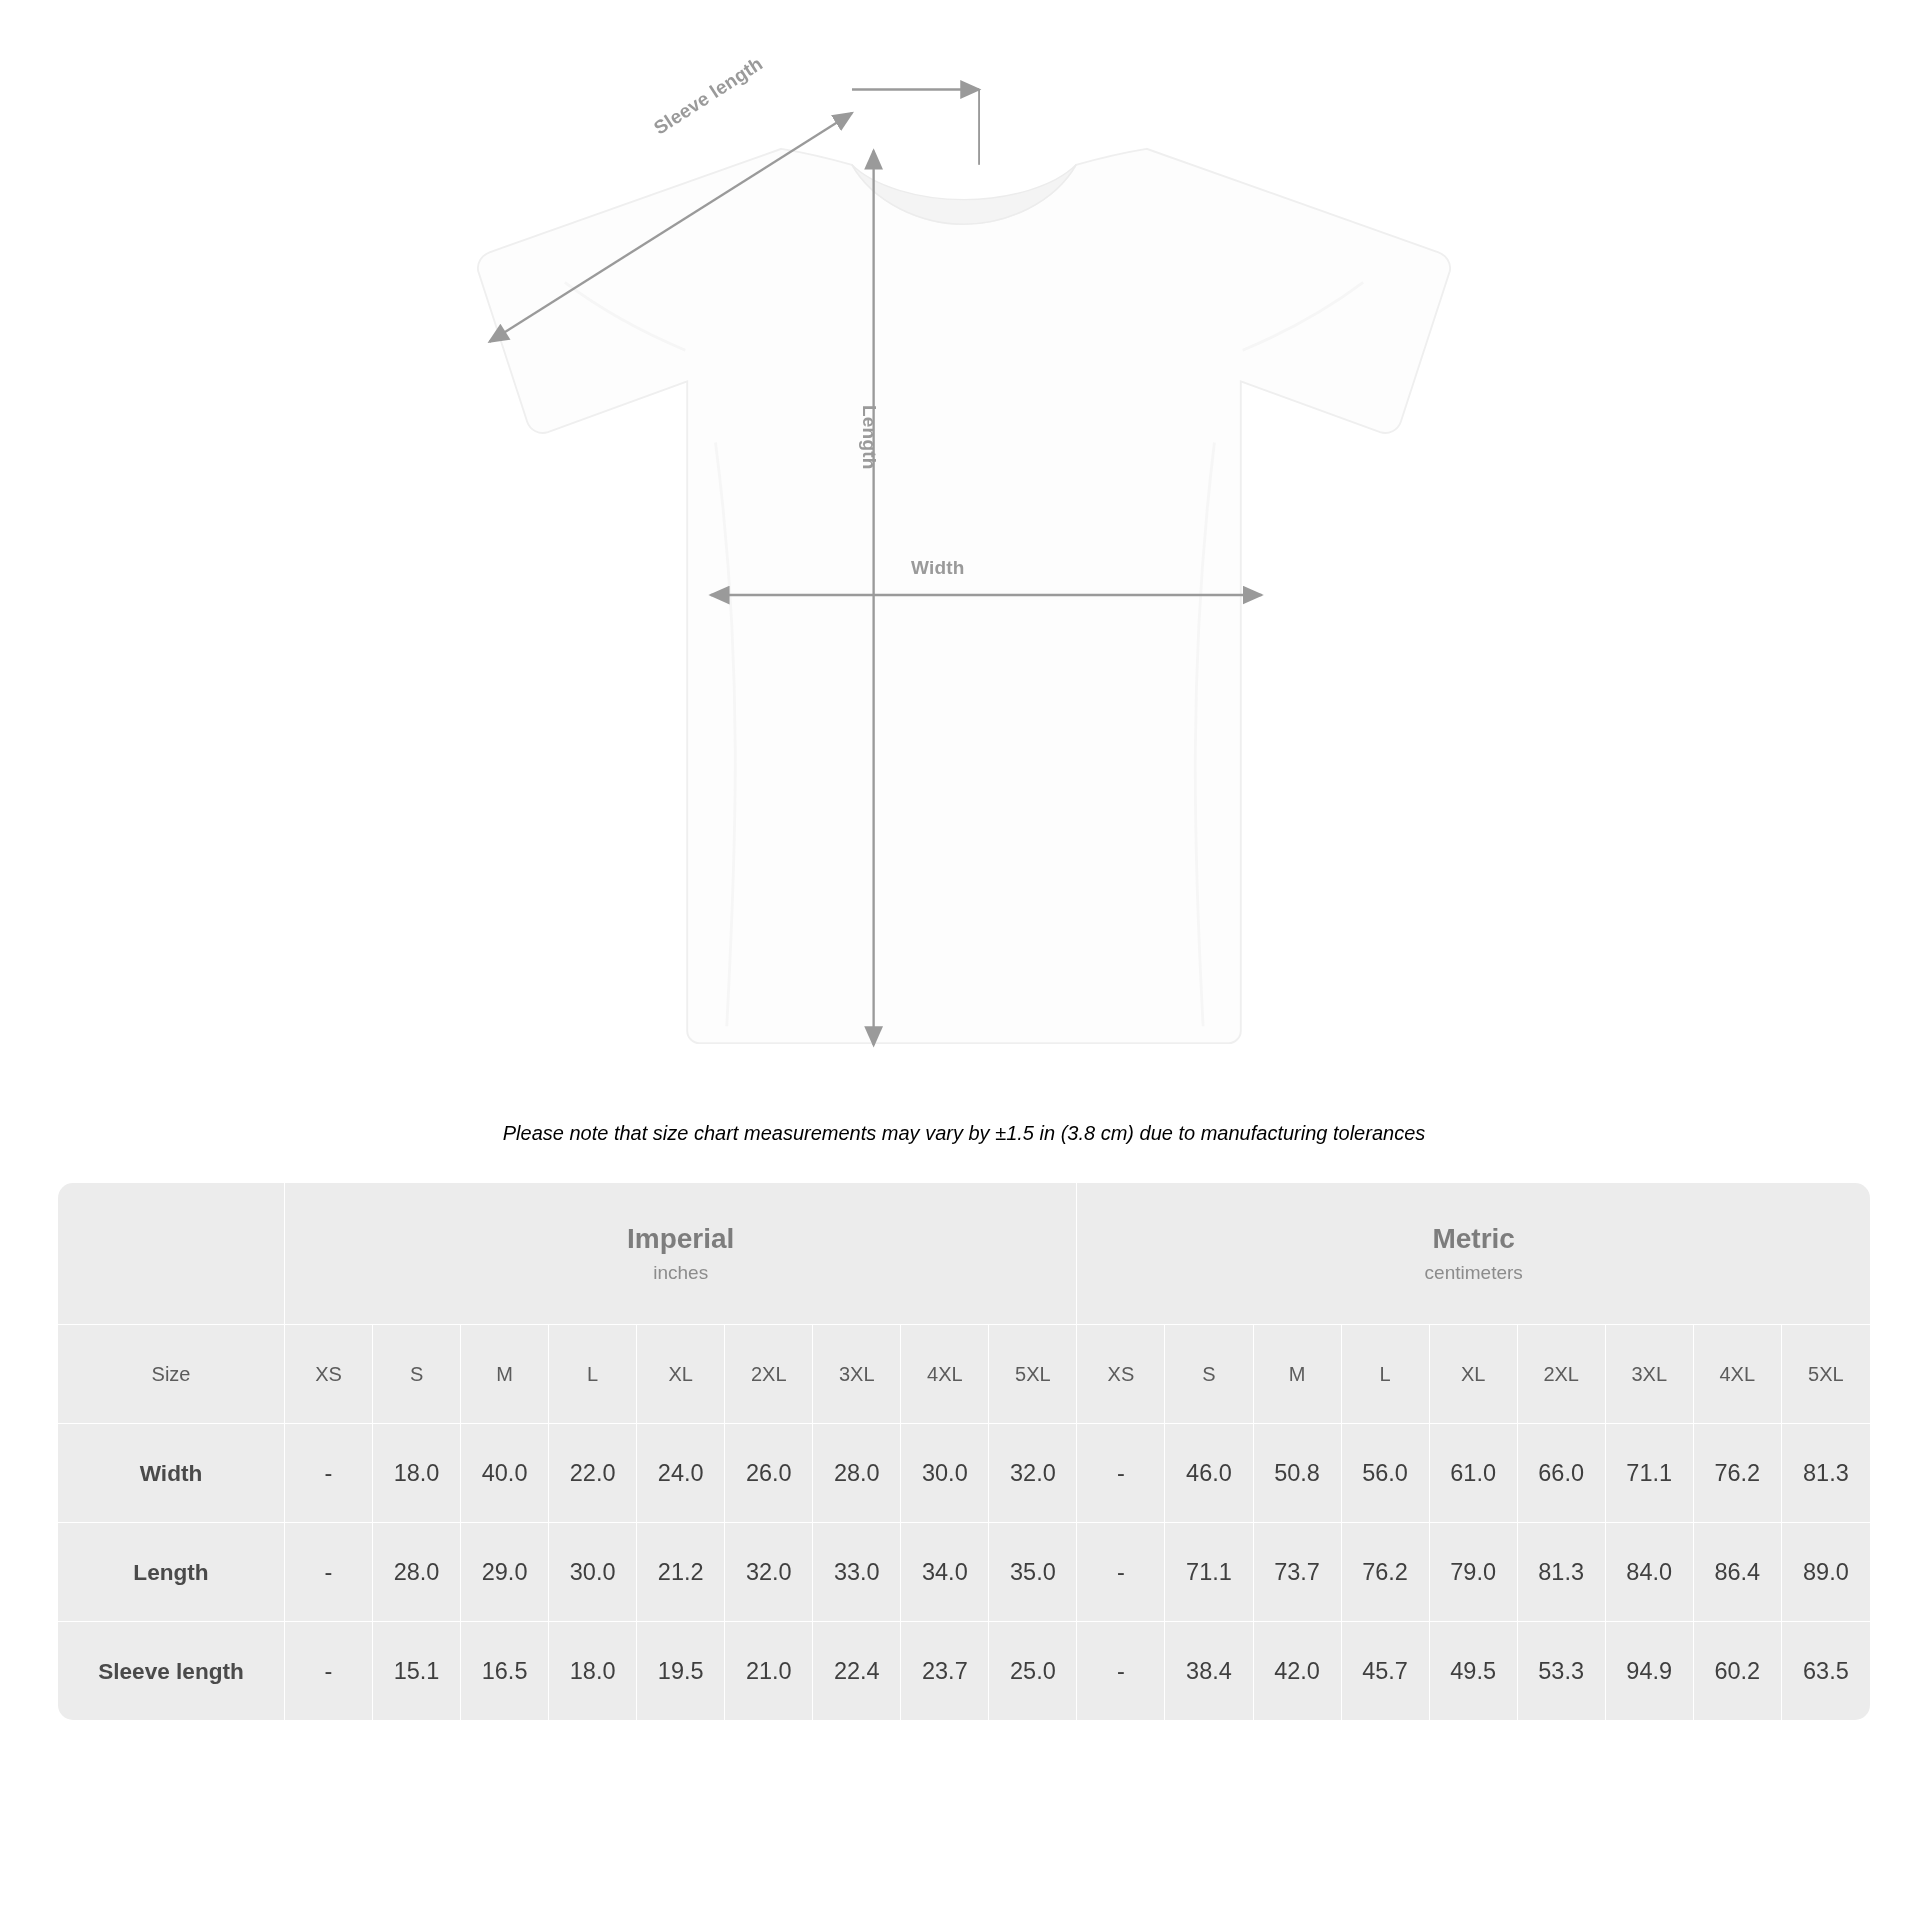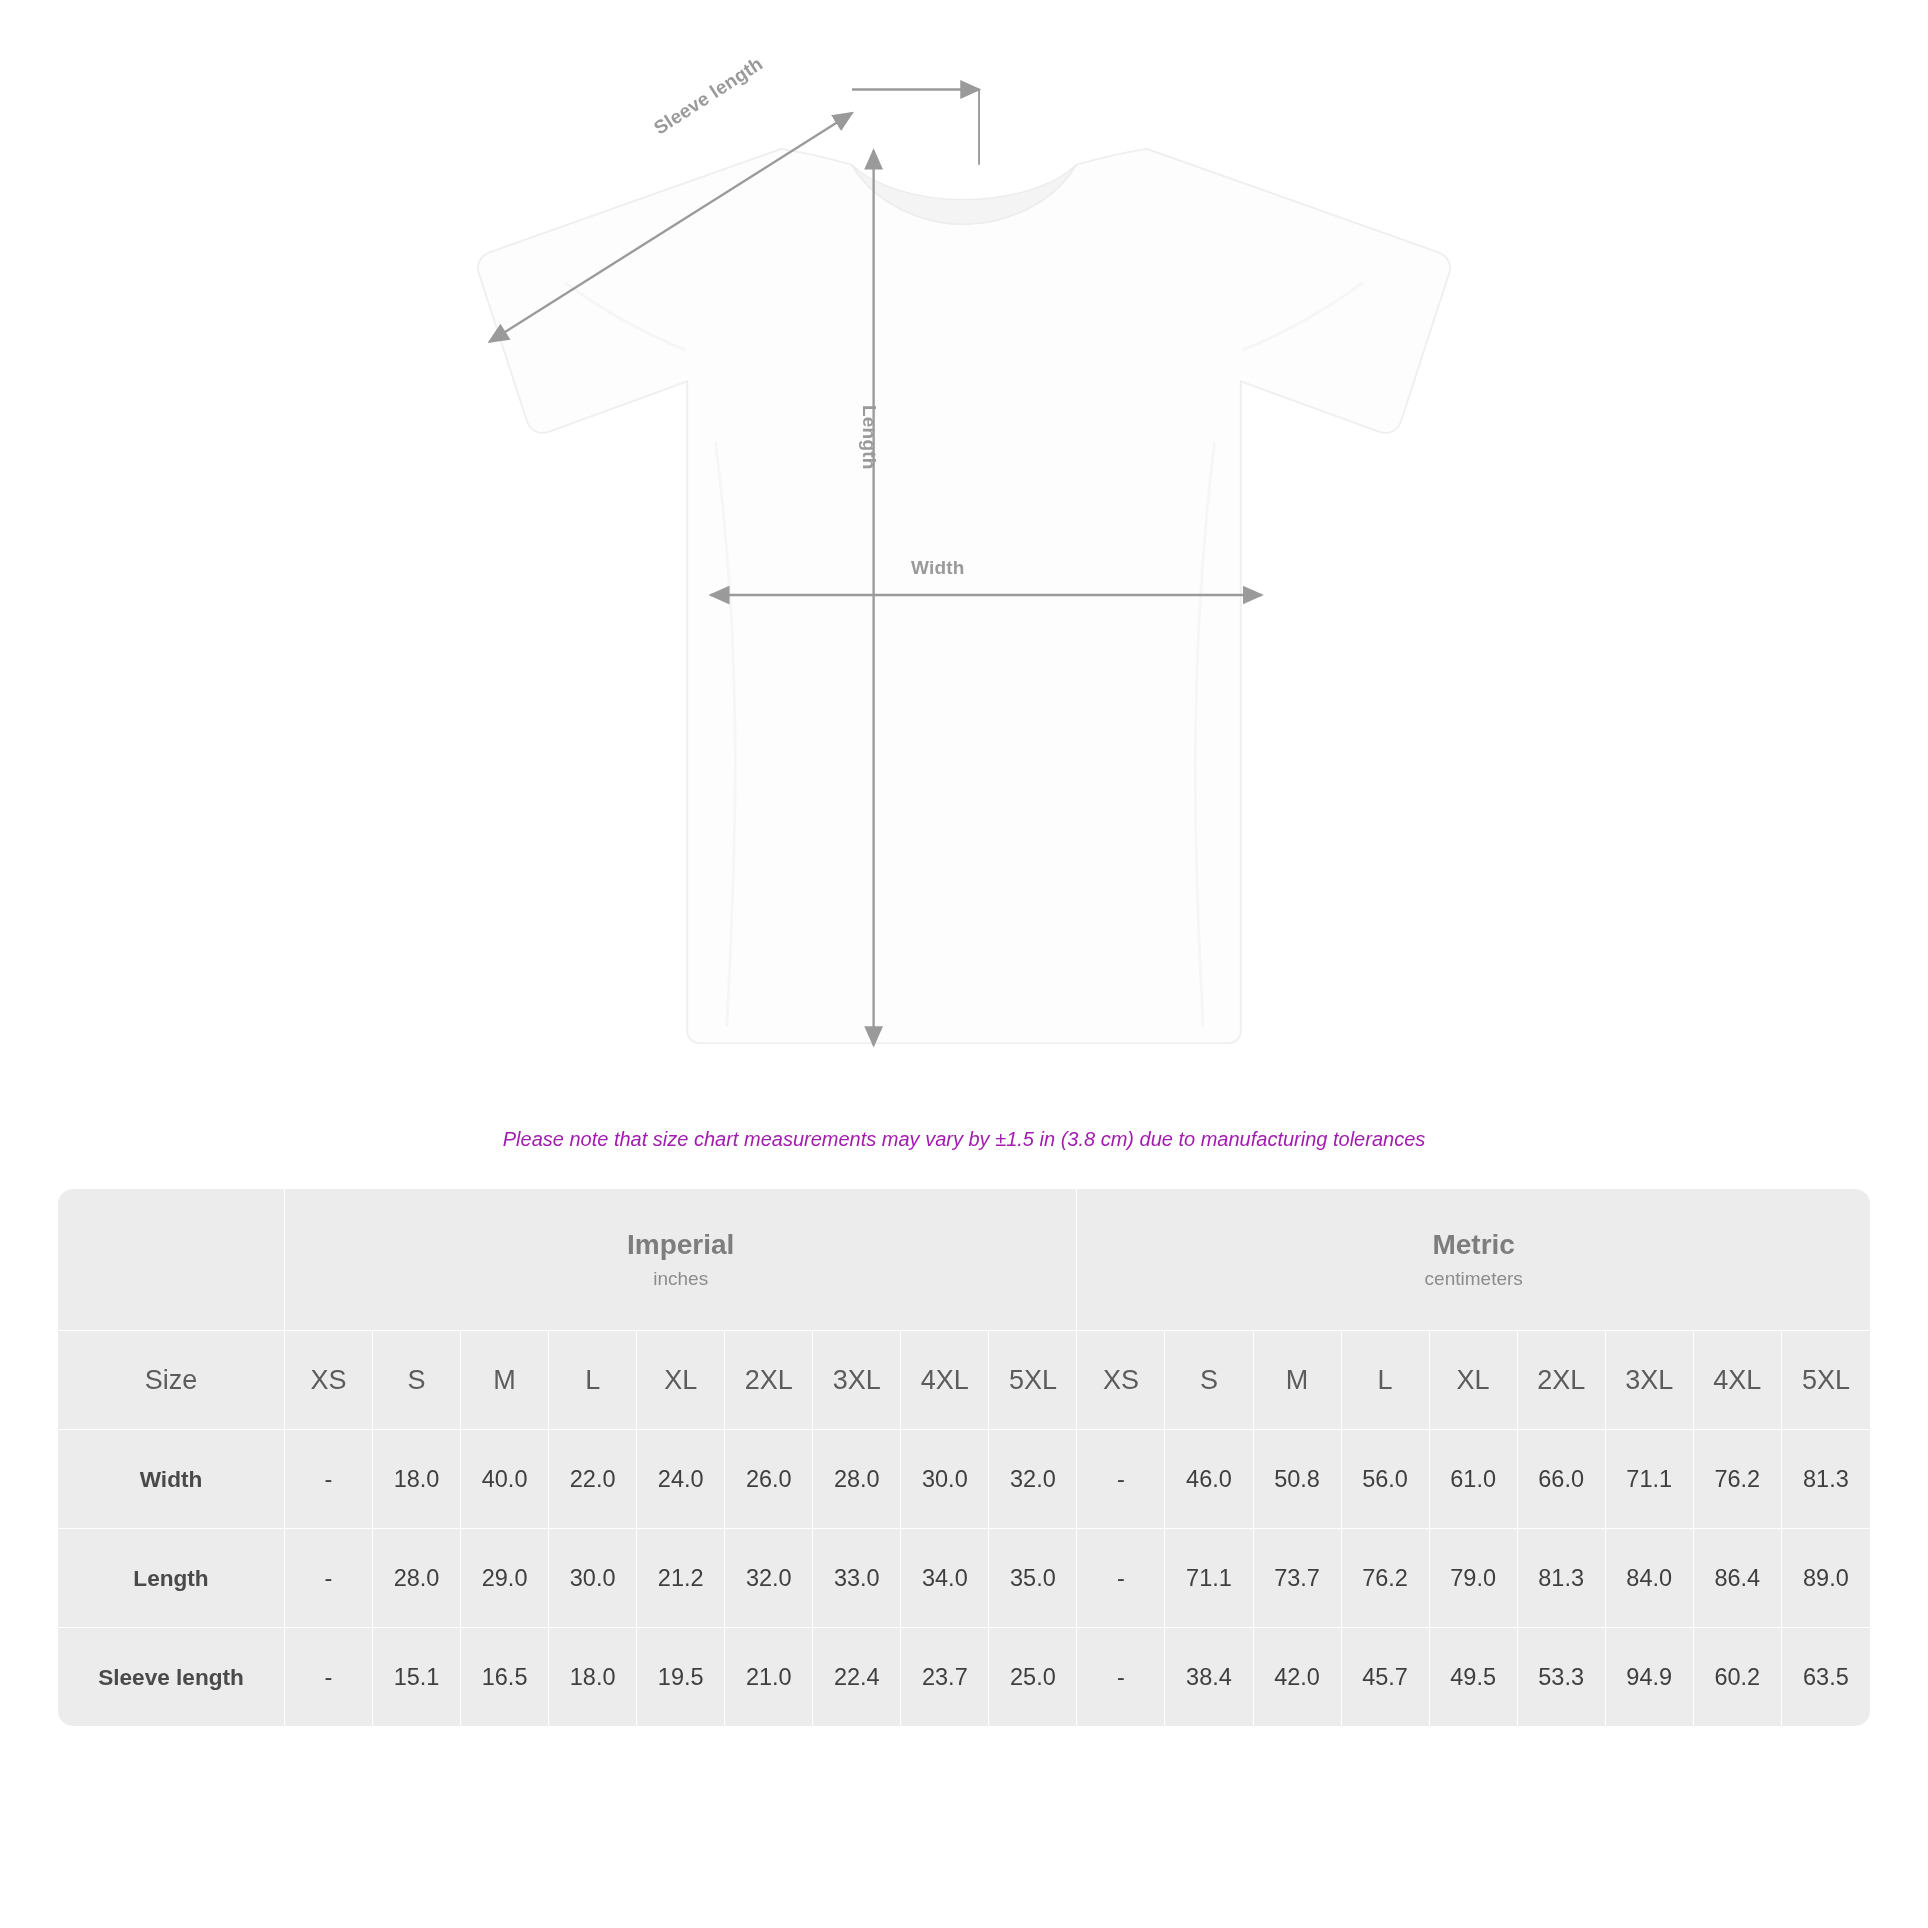--- a/index.html
+++ b/index.html
@@ -63,22 +63,22 @@
   .chart-title {
     font-size: 36px;
     font-weight: bold;
     color: #1a1a1a;
     margin: 0;
     letter-spacing: -0.2px;
   }
   .chart-note {
     font-size: 20px;
     font-style: italic;
-    color: #a21caf;
-    margin-top: 17px;
+    color: #000000;
+    margin-top: 11px;
   }
 
   
   .table-wrap {
     margin: 38px 58px 0 58px;
     width: 1812px;
   }
   table.size-table {
     border-collapse: separate;
     border-spacing: 0;
@@ -107,21 +107,21 @@
   .unit-sub {
     font-size: 19px;
     color: #8c8c8c;
     margin-top: 7.5px;
   }
   .corner-cell {
     background: #ececec;
   }
   .head-row td {
     height: 98px;
-    font-size: 27px;
+    font-size: 20px;
     font-weight: bold;
     color: #5c5c5c;
   }
   .row-label {
     font-size: 22.6px;
     font-weight: bold;
     color: #4a4a4a;
   }
   .data-row td {
     height: 98px;

